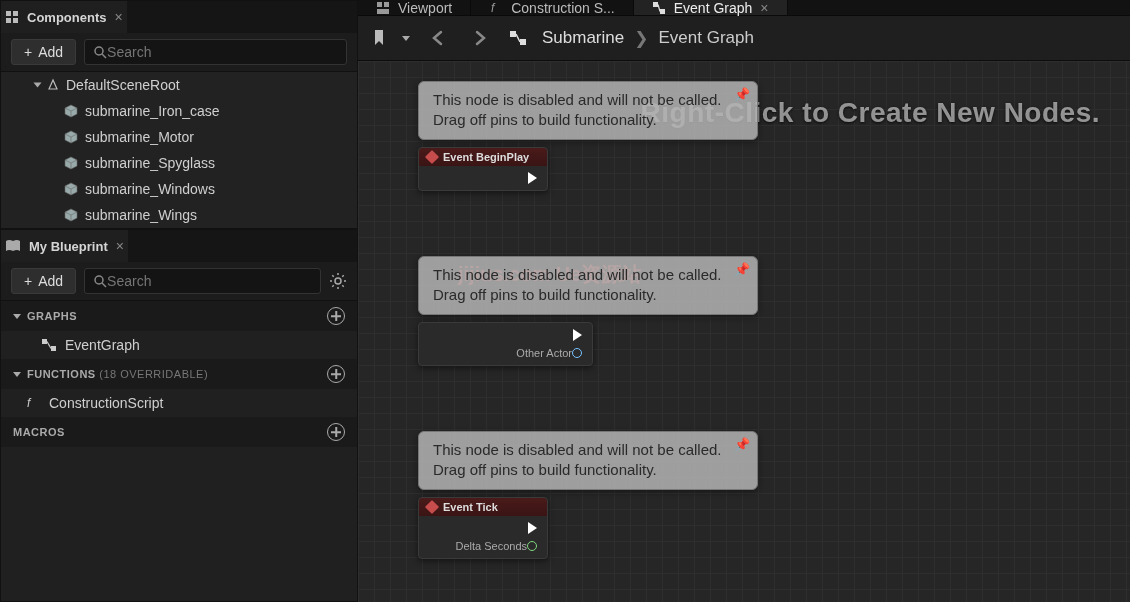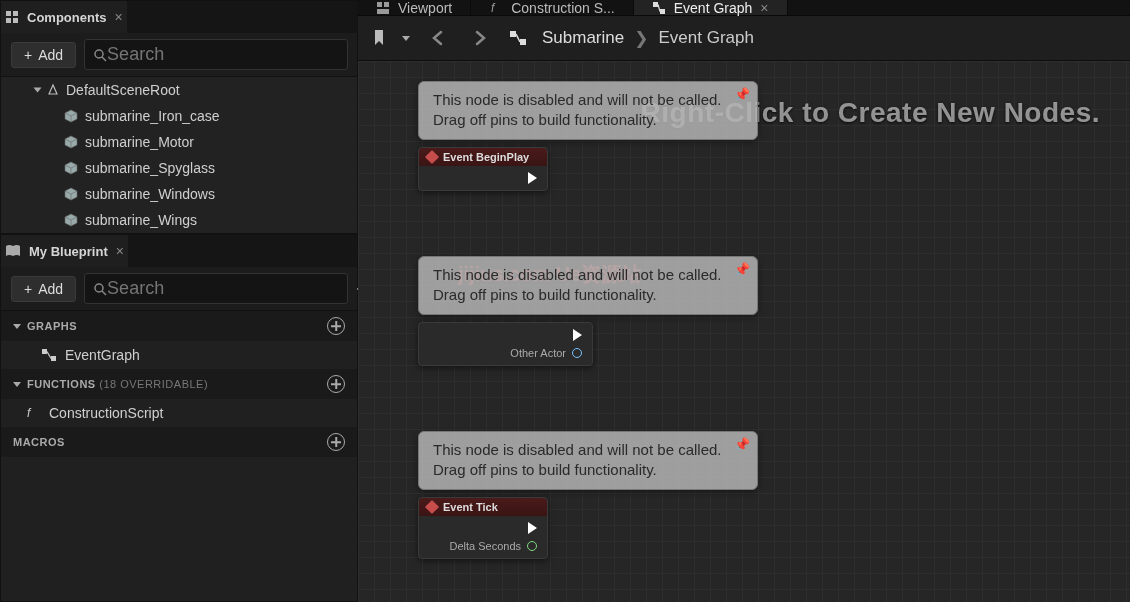--- a/index.html
+++ b/index.html
@@ -10,21 +10,21 @@
 .left { width:358px; display:flex; flex-direction:column; background:#202020; }
 .panel { border:1px solid #111; }
 .tabbar { display:flex; align-items:center; background:#151515; height:32px; }
 .tab { display:flex; align-items:center; gap:8px; padding:0 4px; height:100%; background:#2a2a2a; cursor:pointer; }
 .tab.active { background:#1f1f1f; }
 .tab-label { font-weight:600; color:#d5d5d5; }
 .tab-close { color:#888; font-size:14px; cursor:pointer; }
 .toolbar { display:flex; align-items:center; gap:8px; padding:6px 10px; background:#1c1c1c; border-bottom:1px solid #111; }
 .btn { display:flex; align-items:center; gap:6px; background:#2e2e2e; border:1px solid #3a3a3a; border-radius:3px; padding:4px 12px; cursor:pointer; color:#ddd; font-size:14px; }
 .search-wrap { flex:1; display:flex; align-items:center; background:#141414; border:1px solid #333; border-radius:3px; padding:4px 8px; }
-.search-wrap input { flex:1; background:none; border:none; outline:none; color:#bef264; font-size:18px; }
+.search-wrap input { flex:1; background:none; border:none; outline:none; color:#bef264; font-size:14px; }
 .icon { display:inline-flex; align-items:center; justify-content:center; }
 .icon svg { display:block; }
 .gear { width:18px; height:18px; cursor:pointer; }
 
 .tree { flex:1; overflow:auto; background:#222; }
 .tree-row { display:flex; align-items:center; gap:6px; padding:5px 10px; cursor:pointer; color:#cfcfcf; font-size:14px; }
 .tree-row.selected { background:#0a4a6e; color:#fff; }
 .tree-row.indent1 { padding-left:34px; }
 .tree-row.indent2 { padding-left:62px; }
 .tri { display:inline-block; width:0; height:0; border-top:4px solid transparent; border-bottom:4px solid transparent; }
@@ -65,21 +65,21 @@
 
 
 .comment { position:absolute; background:rgba(180,180,180,.85); border:1px solid #777; border-radius:6px; padding:8px 14px; color:#2a2a2a; font-size:15px; line-height:1.35; font-weight:500; box-shadow:0 2px 6px rgba(0,0,0,.4); }
 .comment .pin { position:absolute; top:4px; right:6px; font-size:13px; color:#555; }
 
 
 .node { position:absolute; background:#2a2a2a; border:1px solid #3a3a3a; border-radius:4px; box-shadow:0 2px 6px rgba(0,0,0,.5); min-width:130px; }
 .node-head { display:flex; align-items:center; gap:6px; padding:3px 8px; background:linear-gradient(#4a1a1a,#3a1414); border-radius:4px 4px 0 0; color:#ddd; font-size:11px; font-weight:600; }
 .node-head .diamond { width:10px; height:10px; background:#c74c4c; transform:rotate(45deg); border-radius:1px; }
 .node-body { padding:6px 10px; display:flex; flex-direction:column; gap:6px; }
-.pin-row { display:flex; align-items:center; justify-content:flex-end; gap:6px; color:#aaa; font-size:11px; }
+.pin-row { display:flex; align-items:center; justify-content:flex-end; color:#aaa; font-size:11px; }
 .exec-pin { width:0; height:0; border-top:6px solid transparent; border-bottom:6px solid transparent; border-left:9px solid #fff; }
 .data-pin { width:10px; height:10px; border:1.5px solid #76c2ff; border-radius:50%; }
 .data-pin.green { border-color:#7fd97f; }
 
 
 .chev-dn { display:inline-block; width:0; height:0; border-left:4px solid transparent; border-right:4px solid transparent; border-top:5px solid #aaa; }
 </style>
 </head>
 <body>
 

